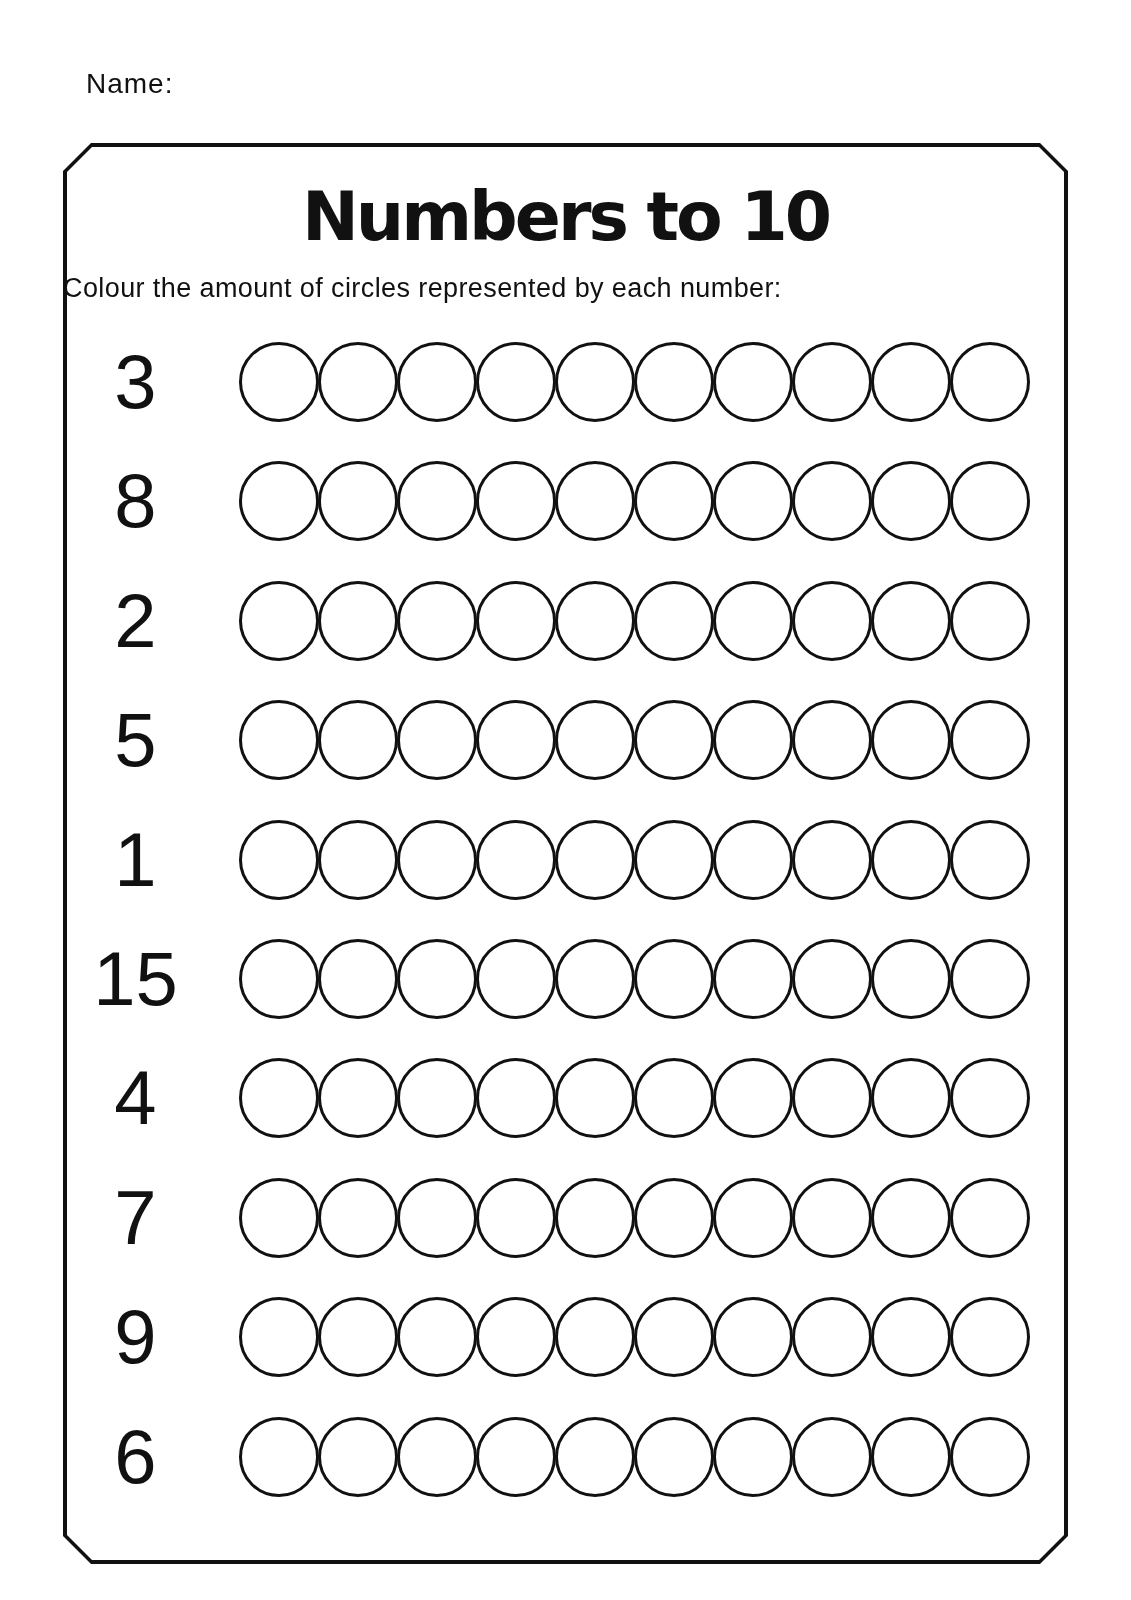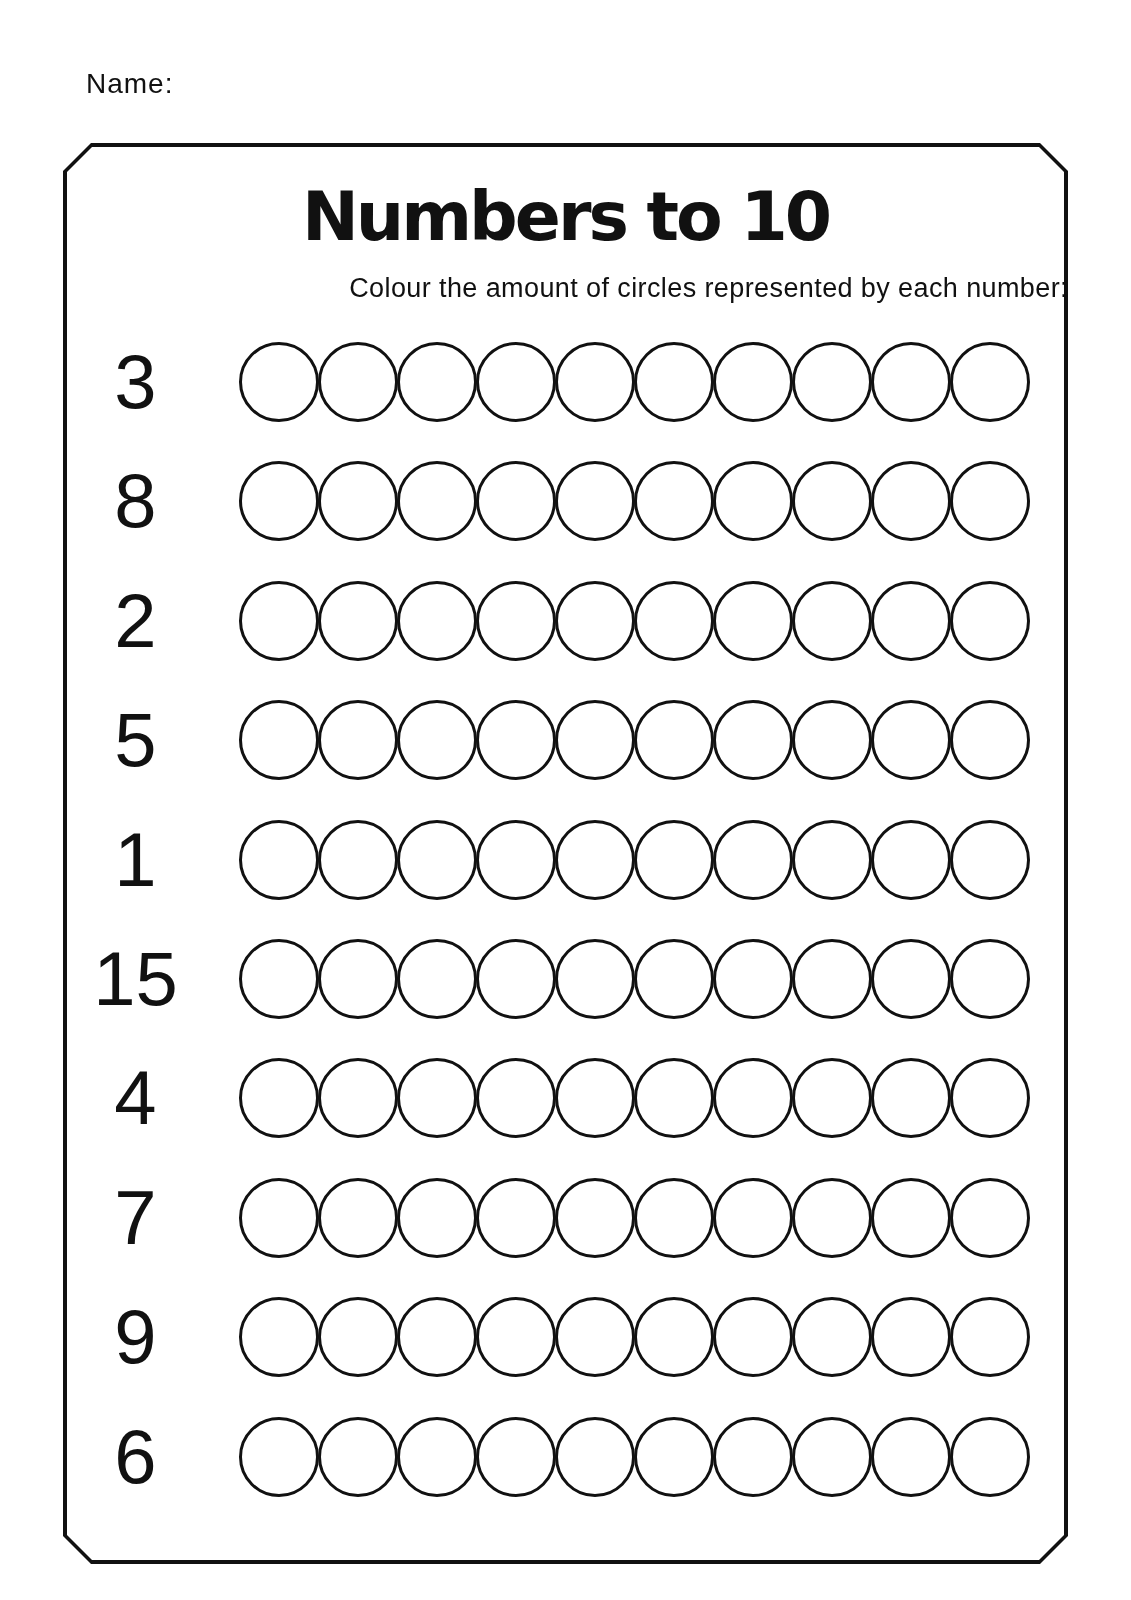--- a/index.html
+++ b/index.html
@@ -59,25 +59,24 @@
     font-weight: bold;
     font-size: 68px;
     letter-spacing: -3px;
     color: var(--ink);
   }
   .instruction {
     position: absolute;
     top: 130px;
     left: 0;
     width: 100%;
-    text-align: right;
+    text-align: left;
     font-size: 27px;
     letter-spacing: 0.4px;
     color: var(--ink);
-    padding-left: 16px;
   }
   .rows {
     position: absolute;
     inset: 0;
   }
   .number-row {
     position: absolute;
     left: 0;
     width: 100%;
     height: 80px;

